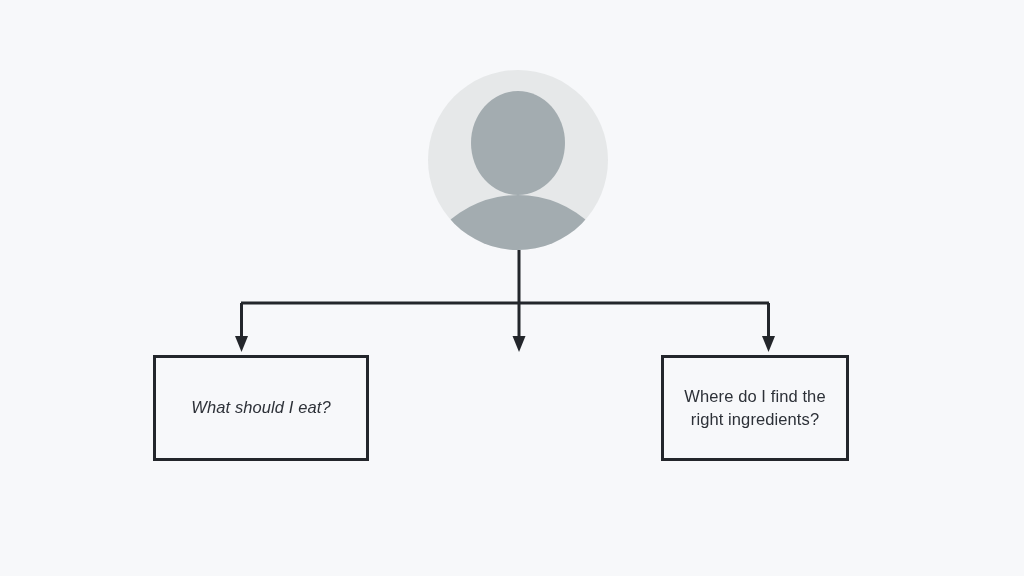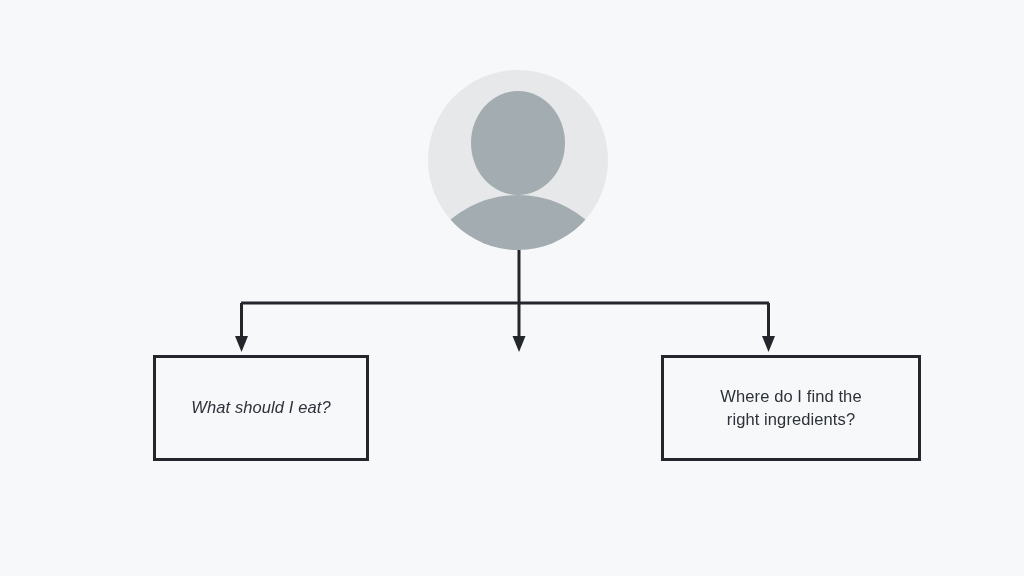--- a/index.html
+++ b/index.html
@@ -94,18 +94,18 @@
       <ellipse cx="518" cy="143" rx="47" ry="52" fill="#a3acb0"></ellipse>
       <ellipse cx="518" cy="300" rx="105" ry="105" fill="#a3acb0"></ellipse>
     </g>
   </svg>
 
   <div class="node-box" id="box-0" style="left: 153px; top: 355px; width: 216px; height: 106px; font-style: italic;">
     <span class="node-box-label">What should I eat?</span>
   </div>
 
 
-  <div class="node-box" id="box-2" style="left: 661px; top: 355px; width: 260px; height: 106px;">
+  <div class="node-box" id="box-2" style="left: 661px; top: 355px; width: 188px; height: 106px;">
     <span class="node-box-label">Where do I find the
 right ingredients?</span>
   </div>
 
 </div>
 
 </body></html>

